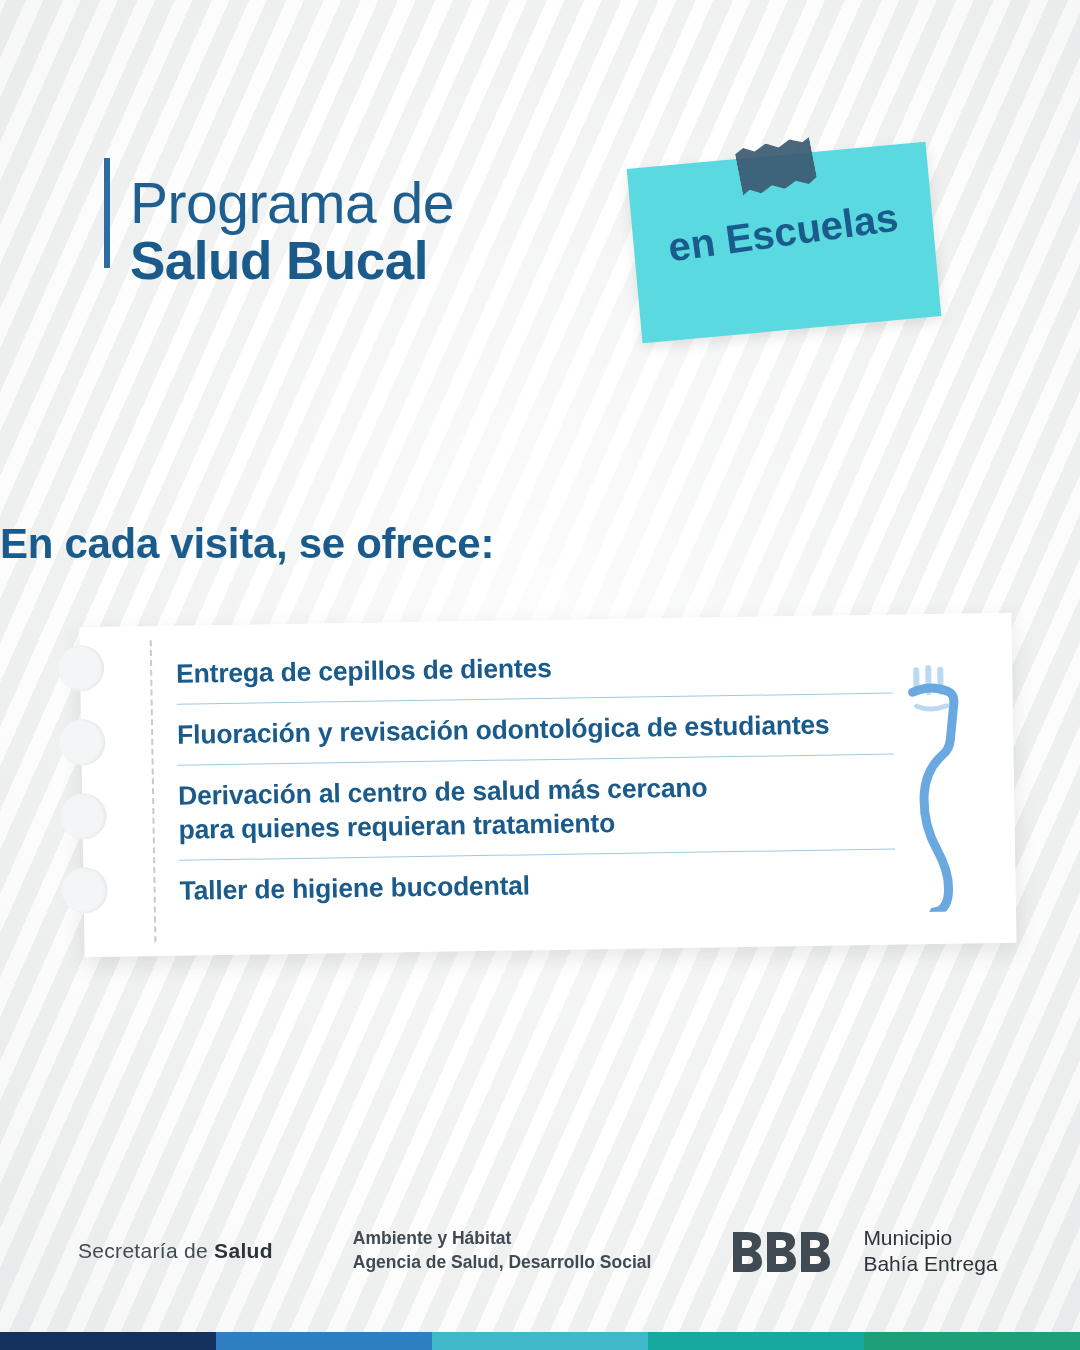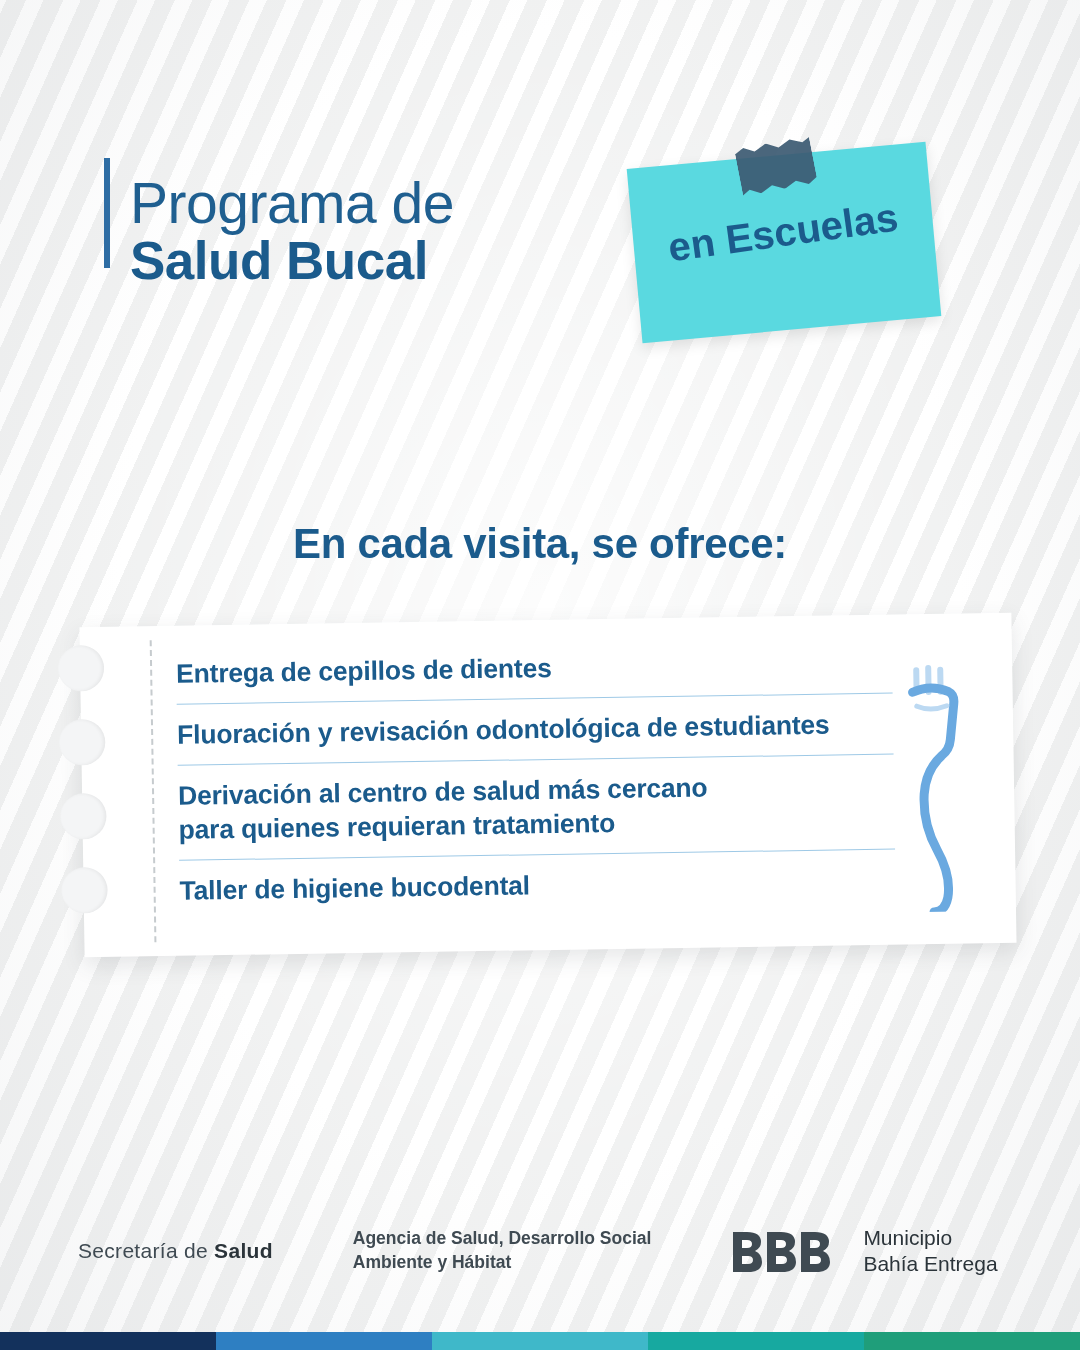--- a/index.html
+++ b/index.html
@@ -107,21 +107,21 @@
                        100% 88%, 88% 100%, 72% 88%, 56% 100%, 40% 88%, 24% 100%, 10% 88%, 0% 97%);
     opacity: 0.92;
   }
 
   
   .section-heading {
     position: absolute;
     top: 520px;
     left: 0;
     width: 1080px;
-    text-align: center;
+    text-align: left;
     font-size: 42px;
     font-weight: 700;
     color: #1b5b8c;
     letter-spacing: -0.3px;
   }
 
   
   .ticket {
     position: absolute;
     left: 82px;
@@ -287,22 +287,22 @@
     <path d="M40 30 q18 -8 36 0 q6 3 5 12 l-4 36 q-1 10 -9 16 q-16 14 -18 38 q-2 30 12 56 q14 26 10 48 q-3 14 -14 14" fill="none" stroke="#6aa9e0" stroke-width="9" stroke-linecap="round" stroke-linejoin="round"></path>
     <path d="M44 44 q14 6 30 0" fill="none" stroke="#bcd9f2" stroke-width="5" stroke-linecap="round"></path>
   </svg>
 </div>
 
 <div class="footer">
   <div class="footer-inner">
     <div class="f-sec"><span>Secretaría de </span><b>Salud</b></div>
     <div class="f-div"></div>
     <div class="f-agency">
+      <div>Ambiente y Hábitat</div>
       <div>Agencia de Salud, Desarrollo Social</div>
-      <div>Ambiente y Hábitat</div>
     </div>
     <div class="f-div"></div>
     <div class="f-muni">
       <svg class="bbb-logo" viewBox="0 0 118 50">
         <g fill="#3f4a52">
           <path d="M2 6 L16 6 Q30 6 30 16 Q30 22 24 25 Q31 28 31 36 Q31 46 17 46 L2 46 Z M11 14 L11 22 L16 22 Q21 22 21 18 Q21 14 16 14 Z M11 30 L11 38 L17 38 Q22 38 22 34 Q22 30 17 30 Z"></path>
           <path d="M36 6 L50 6 Q64 6 64 16 Q64 22 58 25 Q65 28 65 36 Q65 46 51 46 L36 46 Z M45 14 L45 22 L50 22 Q55 22 55 18 Q55 14 50 14 Z M45 30 L45 38 L51 38 Q56 38 56 34 Q56 30 51 30 Z"></path>
           <path d="M70 6 L84 6 Q98 6 98 16 Q98 22 92 25 Q99 28 99 36 Q99 46 85 46 L70 46 Z M79 14 L79 22 L84 22 Q89 22 89 18 Q89 14 84 14 Z M79 30 L79 38 L85 38 Q90 38 90 34 Q90 30 85 30 Z"></path>
         </g>
       </svg>

